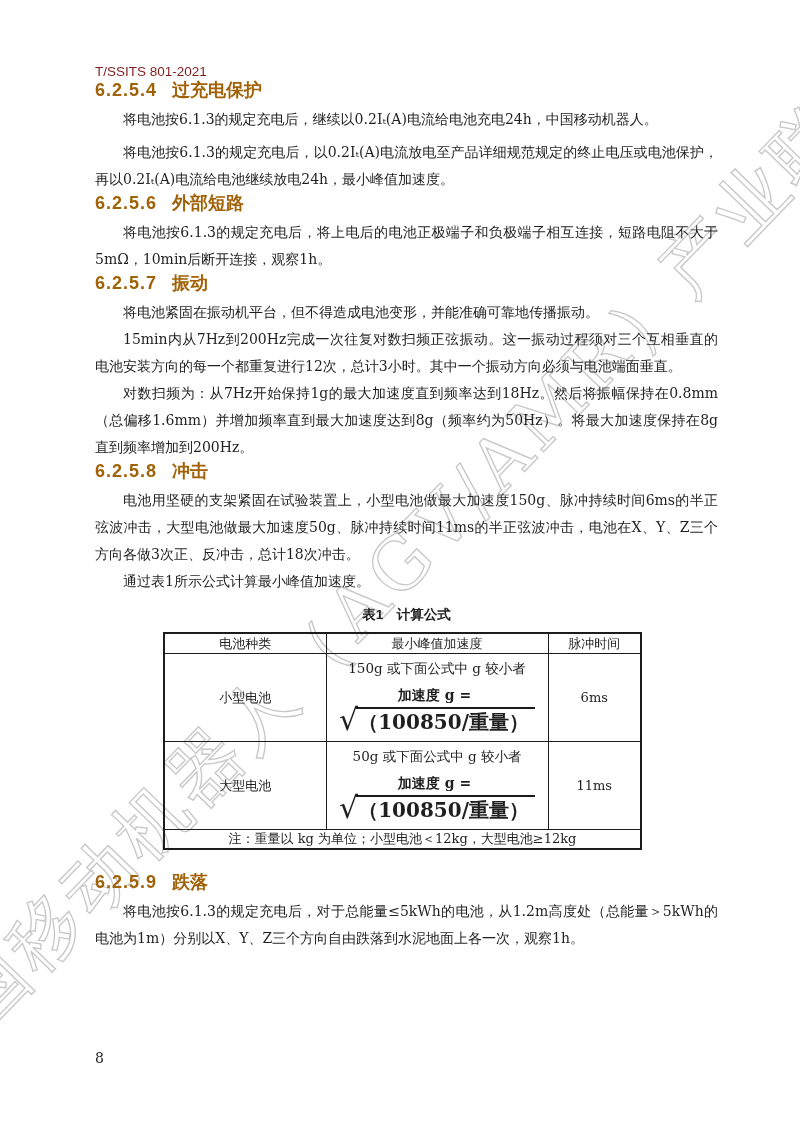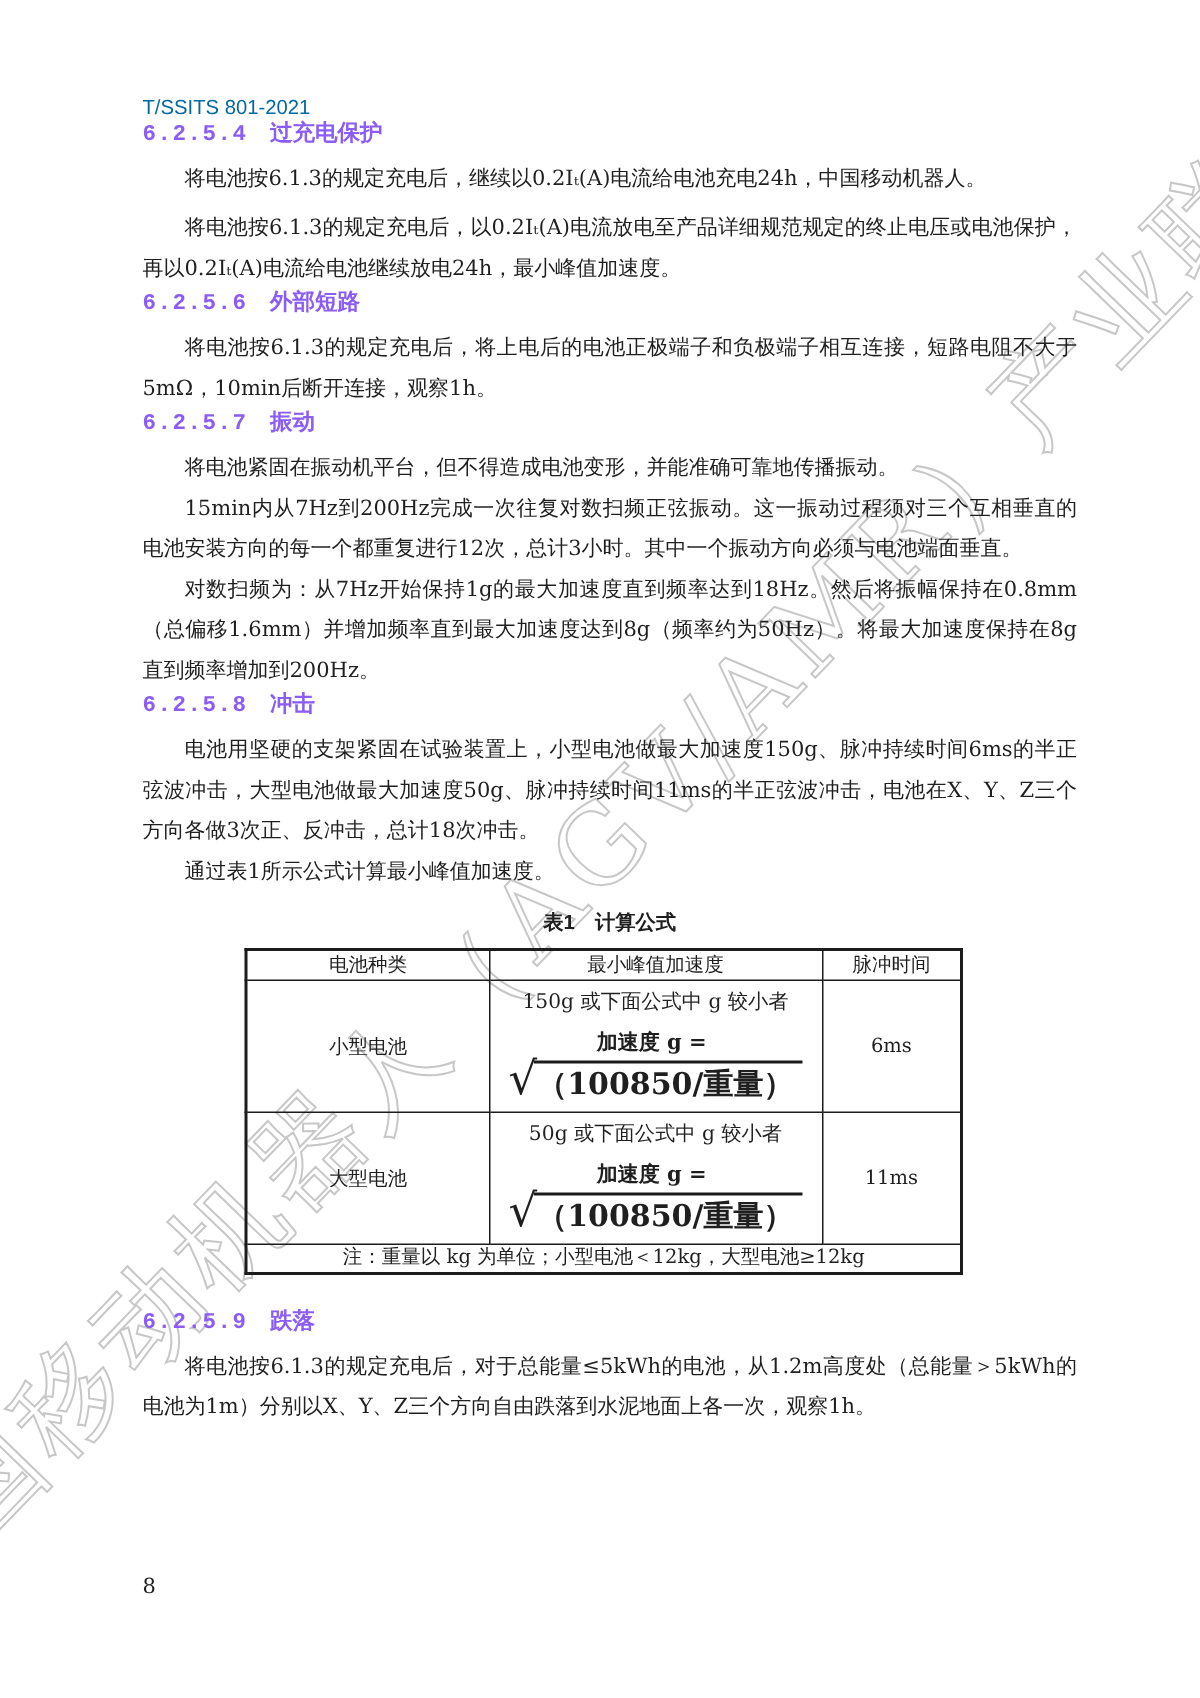--- a/index.html
+++ b/index.html
@@ -27,28 +27,28 @@
   }
   .content{
     position:absolute;
     left:95px;top:64px;
     width:623px;
     z-index:1;
   }
   .doc-header{
     font-family:"Liberation Sans","DejaVu Sans",sans-serif;
     font-size:13.5px;
-    color:#0369a1;
+    color:#7f1d1d;
     line-height:16px;
   }
   h3.sec-h{
-    font-family:Liberation Mono, monospace;
-    font-size:15px;
+    font-family:Liberation Sans, sans-serif;
+    font-size:18px;
     font-weight:700;
-    color:#8b5cf6;
+    color:#a16207;
     margin:0;
     line-height:20px;
   }
   h3.sec-h .sec-num{margin-right:15px;letter-spacing:1px;}
   p.para{
     margin:6px 0 0 0;
     font-size:14px;
     line-height:27px;
     text-align:justify;
     text-indent:2em;

